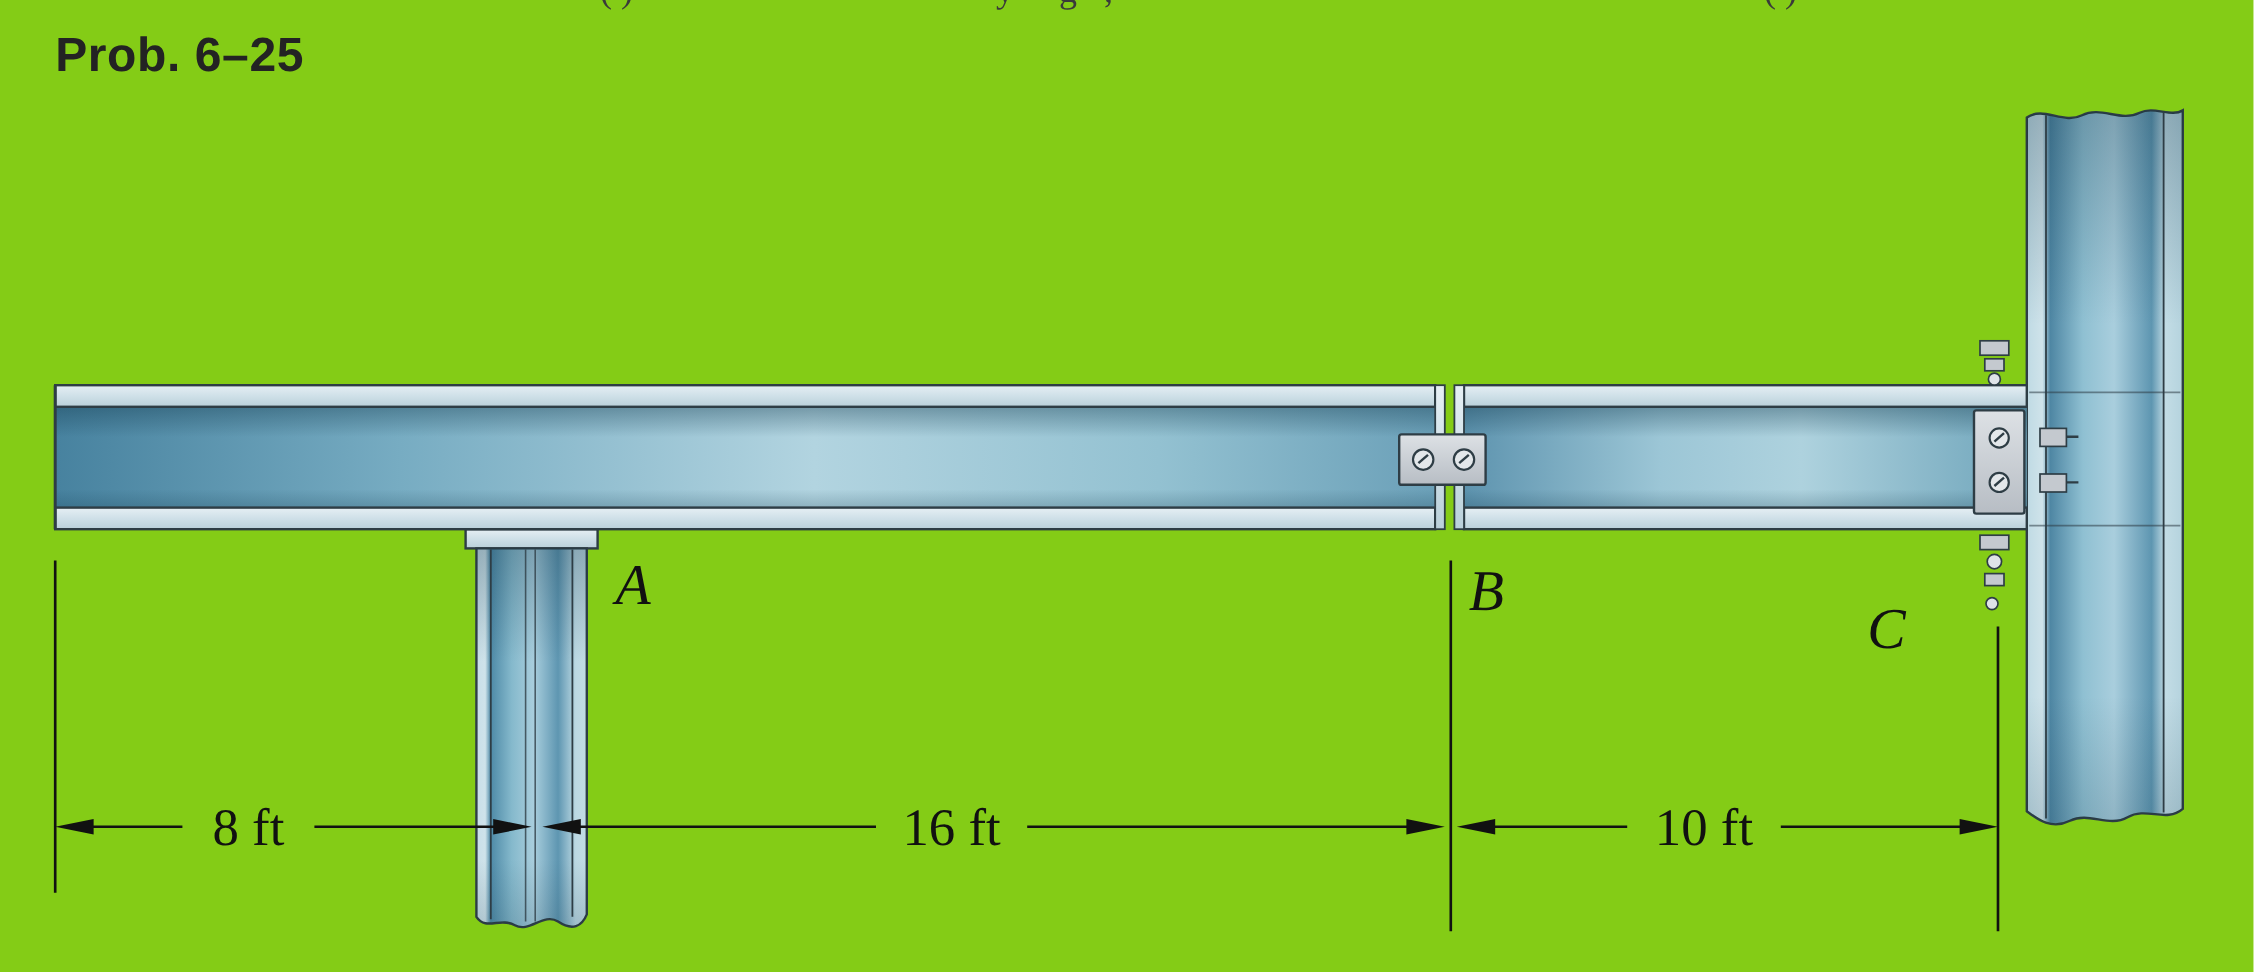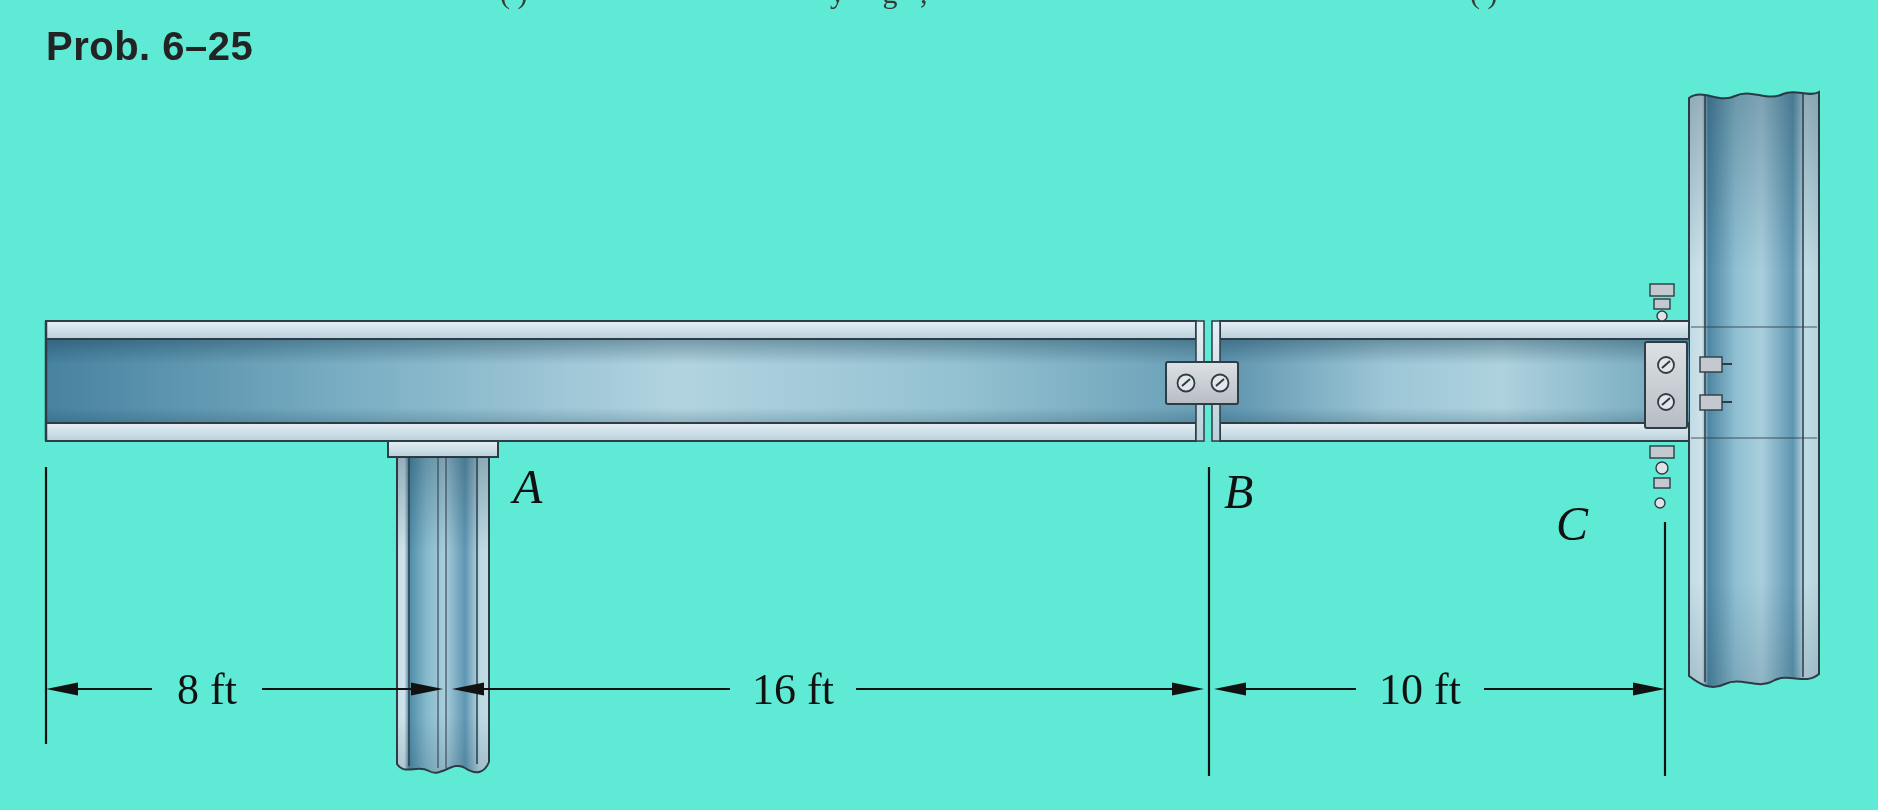--- a/index.html
+++ b/index.html
@@ -1,19 +1,19 @@
 <!DOCTYPE html>
 <html><head>
 <meta charset="utf-8">
 <style>
   html,body{margin:0;padding:0;background:#fff;}
   .canvas{
     position:relative;
     width:1878px;height:810px;
-    background:#5eead4;
+    background:#84cc16;
     overflow:hidden;
     font-family:"Liberation Sans",sans-serif;
   }
   .top-clip{
     position:absolute;top:0;left:0;width:100%;height:10px;
     overflow:hidden;
   }
   .top-clip span{
     position:absolute;top:-24px;
     font:30px "Liberation Serif",serif;color:#3a3a3a;white-space:pre;

